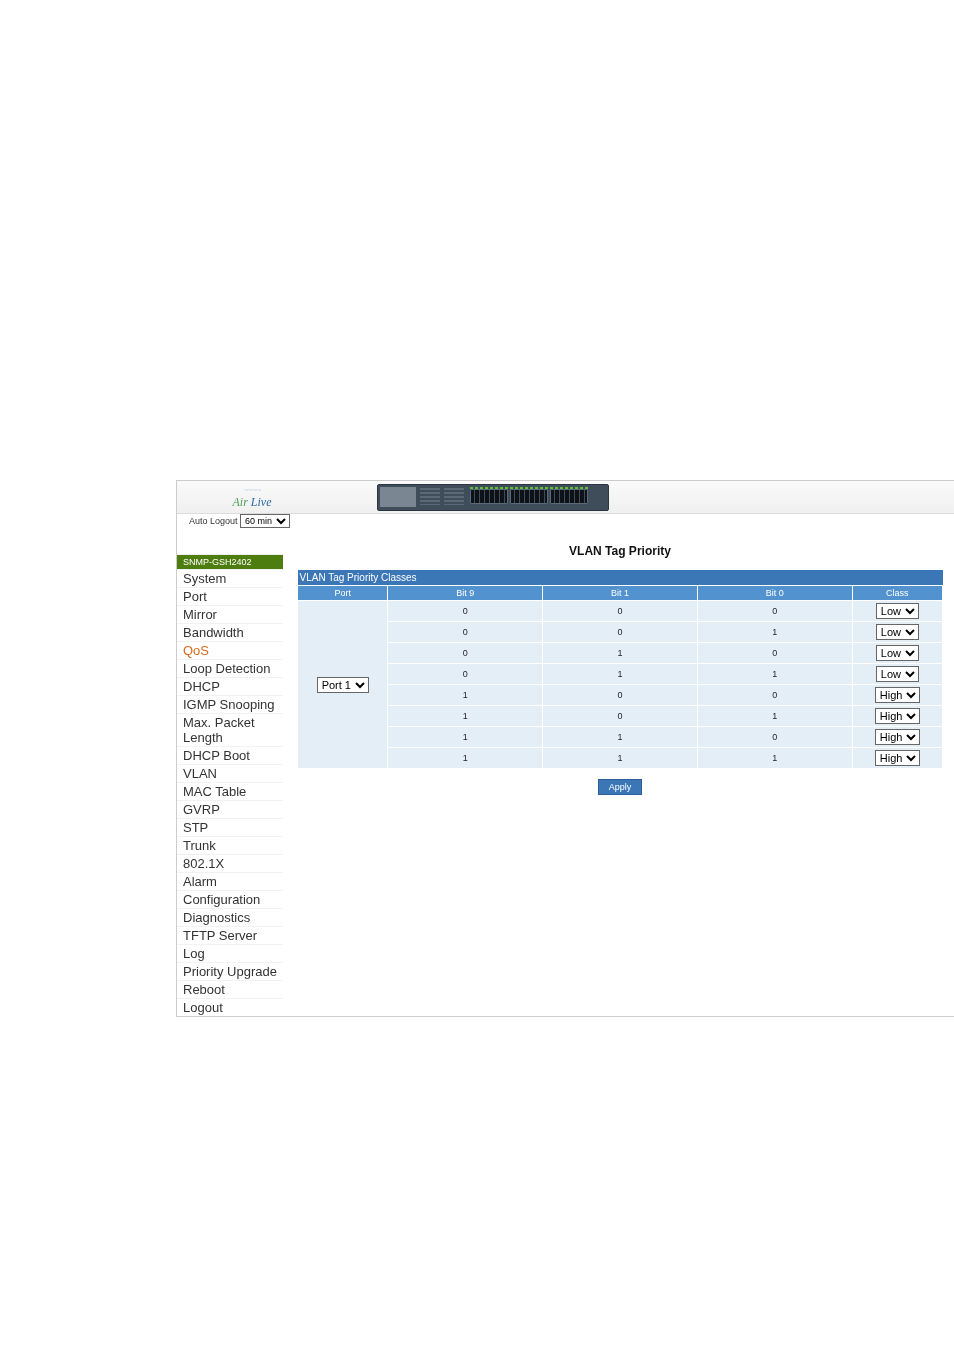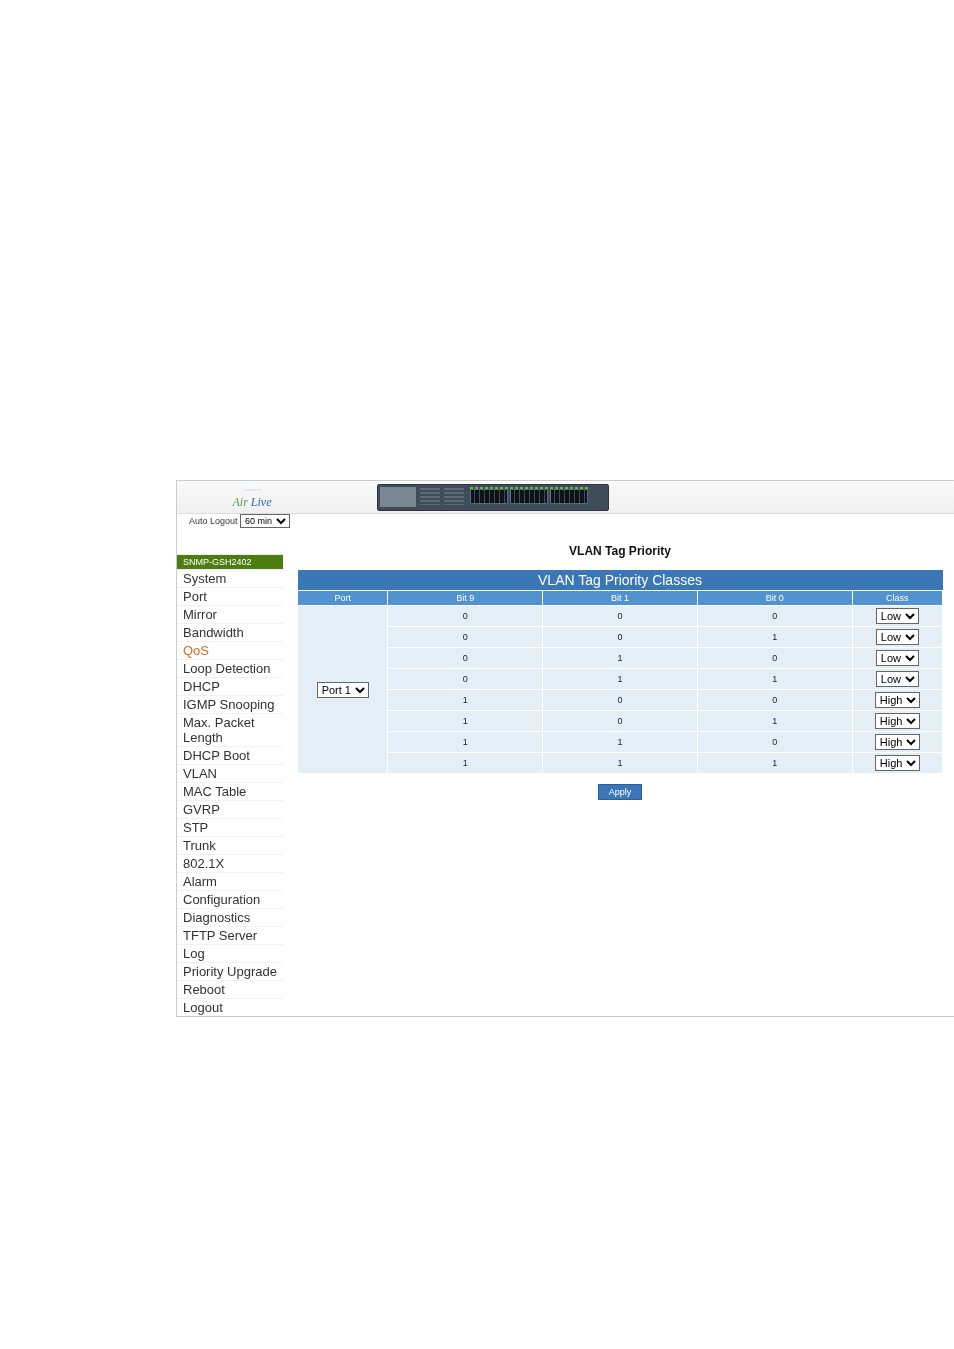--- a/index.html
+++ b/index.html
@@ -18,21 +18,21 @@
 .al{position:absolute;left:0;top:33px;font-size:9px;color:#333}
 .al select{font-size:9px}
 .body{display:flex}
 .side{width:106px;flex-shrink:0;background:#fff;padding-top:40px}
 .side .ttl{background:#4d7c0f;color:#fff;font-size:9px;padding:2px 6px;font-weight:normal;border-top:1px solid #eee}
 .side .it{font-size:13px;color:#333;padding:1px 6px;cursor:pointer;border-top:1px solid #f2f2f2}
 .side .it.cur{color:#d46b1e;font-weight:normal}
 .main{flex:1;padding:30px 14px 20px}
 .ptitle{text-align:center;font-weight:bold;font-size:12px;color:#111;margin-bottom:12px}
 table{border-collapse:collapse;width:100%;font-size:9px}
-.tcap{background:#3b77b7;color:#fff;text-align:center;font-size:14px;padding:2px}
+.tcap{background:#3b77b7;color:#fff;text-align:left;font-size:10px;padding:2px}
 .th{background:#5292cf;color:#fff;text-align:center;padding:2px;border:1px solid #fff;font-size:9px}
 .td{background:#e4eef6;text-align:center;padding:2px;border:1px solid #fff;color:#223}
 .sel{font-size:11px;border:1px solid #666;background:#fff}
 .btn{display:block;margin:10px auto 0;background:#3b77b7;color:#fff;border:1px solid #2a5e98;font-size:9px;padding:2px 10px;cursor:pointer}
 </style>
 </head>
 <body>
 
 <div class="wrap">
   <div class="hdr">

